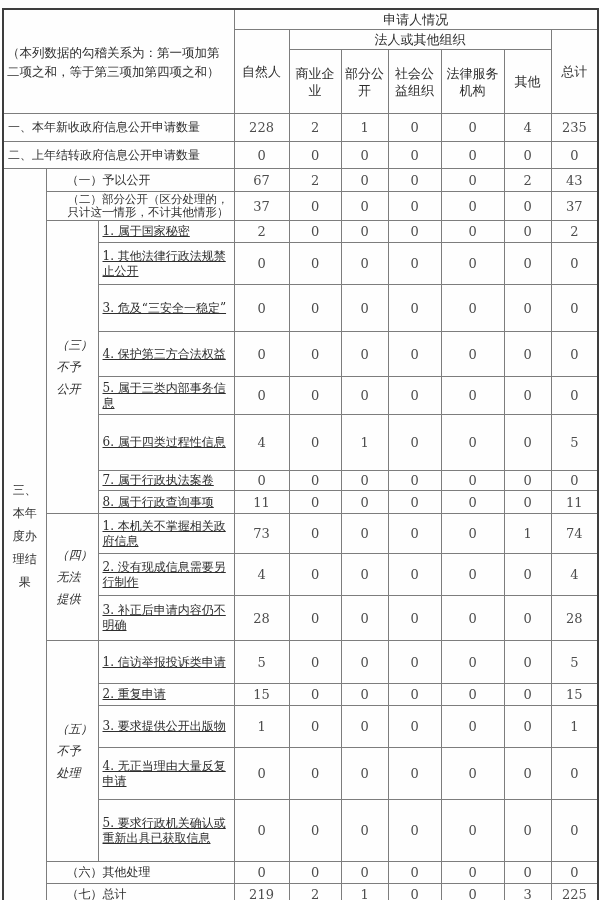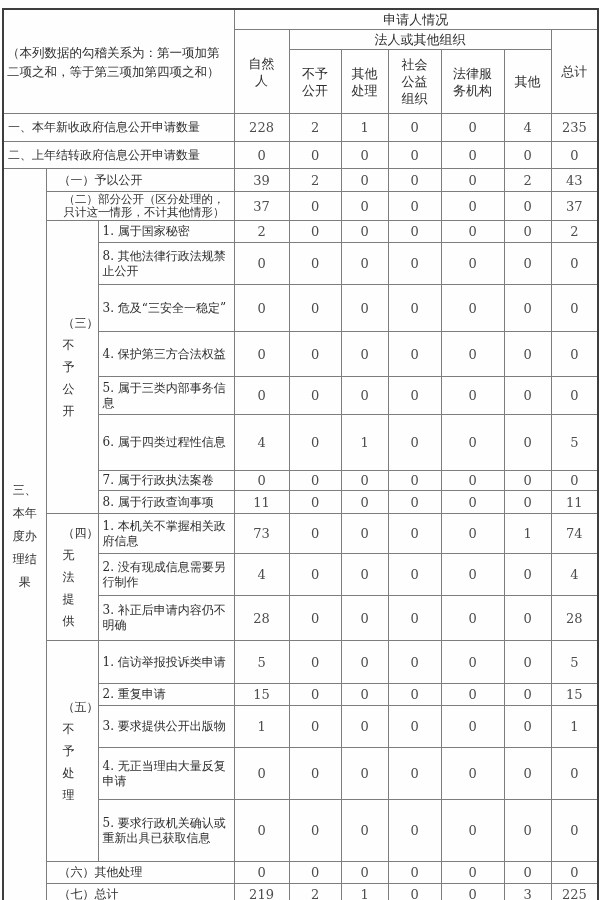--- a/index.html
+++ b/index.html
@@ -10,27 +10,27 @@
   table.report{
     position:absolute;left:2px;top:8px;width:595px;
     border-collapse:collapse;table-layout:fixed;
     border:2px solid #3d3d3d;background:#fefefe;
   }
   td{
     border:1px solid #7d7d7d;vertical-align:middle;
     font-size:12px;color:#2e2e2e;overflow:hidden;
     padding:1px 4px;line-height:15px;word-break:break-all;
   }
-  td.hc{text-align:center;padding:1px 9px;font-size:13px;line-height:17px;}
+  td.hc{text-align:center;padding:1px 3px;font-size:13px;line-height:17px;}
   td.note{text-align:left;padding:2px 3px;font-size:12.5px;line-height:19px;}
   td.sec{}
-  td.sub{padding-left:12px;}
-  td.item{}
+  td.sub{padding-left:20px;}
+  td.item{text-decoration:underline;}
   td.tight{line-height:13px;font-size:11.5px;text-align:center;}
-  td.grp{padding:0 16px;line-height:22px;vertical-align:middle;}
+  td.grp{padding:0 10px;line-height:22px;vertical-align:middle;font-style:italic;}
   td.vlabel{text-align:center;padding:0 8px;line-height:23px;}
   td.val{text-align:center;font-size:13px;color:#4d4d4d;padding:0 2px;}
 </style>
 </head>
 <body>
 
 <table class="report">
   <colgroup>
     <col style="width:43px">
       <col style="width:52px">
@@ -48,22 +48,22 @@
       <tr style="height:20px">
     <td class="note" colspan="3" rowspan="3">（本列数据的勾稽关系为：第一项加第二项之和，等于第三项加第四项之和）</td>
     <td class="hc" colspan="7">申请人情况</td>
   </tr>
   <tr style="height:20px">
     <td class="hc" rowspan="2">自然人</td>
     <td class="hc" colspan="5">法人或其他组织</td>
     <td class="hc" rowspan="2">总计</td>
   </tr>
   <tr style="height:64px">
-    <td class="hc">不予公开</td>
-    <td class="hc">其他处理</td>
+    <td class="hc">商业企业</td>
+    <td class="hc">部分公开</td>
     <td class="hc">社会公益组织</td>
     <td class="hc">法律服务机构</td>
     <td class="hc">其他</td>
   </tr>
 
   <tr style="height:28px">
     <td class="sec" colspan="3">一、本年新收政府信息公开申请数量</td>
     <td class="val">228</td>
     <td class="val">2</td>
     <td class="val">1</td>
@@ -80,21 +80,21 @@
     <td class="val">0</td>
     <td class="val">0</td>
     <td class="val">0</td>
     <td class="val">0</td>
     <td class="val">0</td>
   </tr>
 
   <tr style="height:23px">
     <td class="vlabel" rowspan="20">三、本年度办理结果</td>
     <td class="sub" colspan="2">（一）予以公开</td>
-    <td class="val">39</td>
+    <td class="val">67</td>
     <td class="val">2</td>
     <td class="val">0</td>
     <td class="val">0</td>
     <td class="val">0</td>
     <td class="val">2</td>
     <td class="val">43</td>
   </tr>
 
   <tr style="height:29px">
     <td class="sub tight" colspan="2">（二）部分公开（区分处理的，只计这一情形，不计其他情形）</td>
@@ -112,21 +112,21 @@
     <td class="item">1. 属于国家秘密</td>
     <td class="val">2</td>
     <td class="val">0</td>
     <td class="val">0</td>
     <td class="val">0</td>
     <td class="val">0</td>
     <td class="val">0</td>
     <td class="val">2</td>
   </tr>
   <tr style="height:42px">
-    <td class="item">8. 其他法律行政法规禁止公开</td>
+    <td class="item">1. 其他法律行政法规禁止公开</td>
     <td class="val">0</td>
     <td class="val">0</td>
     <td class="val">0</td>
     <td class="val">0</td>
     <td class="val">0</td>
     <td class="val">0</td>
     <td class="val">0</td>
   </tr>
   <tr style="height:47px">
     <td class="item">3. 危及“三安全一稳定”</td>

